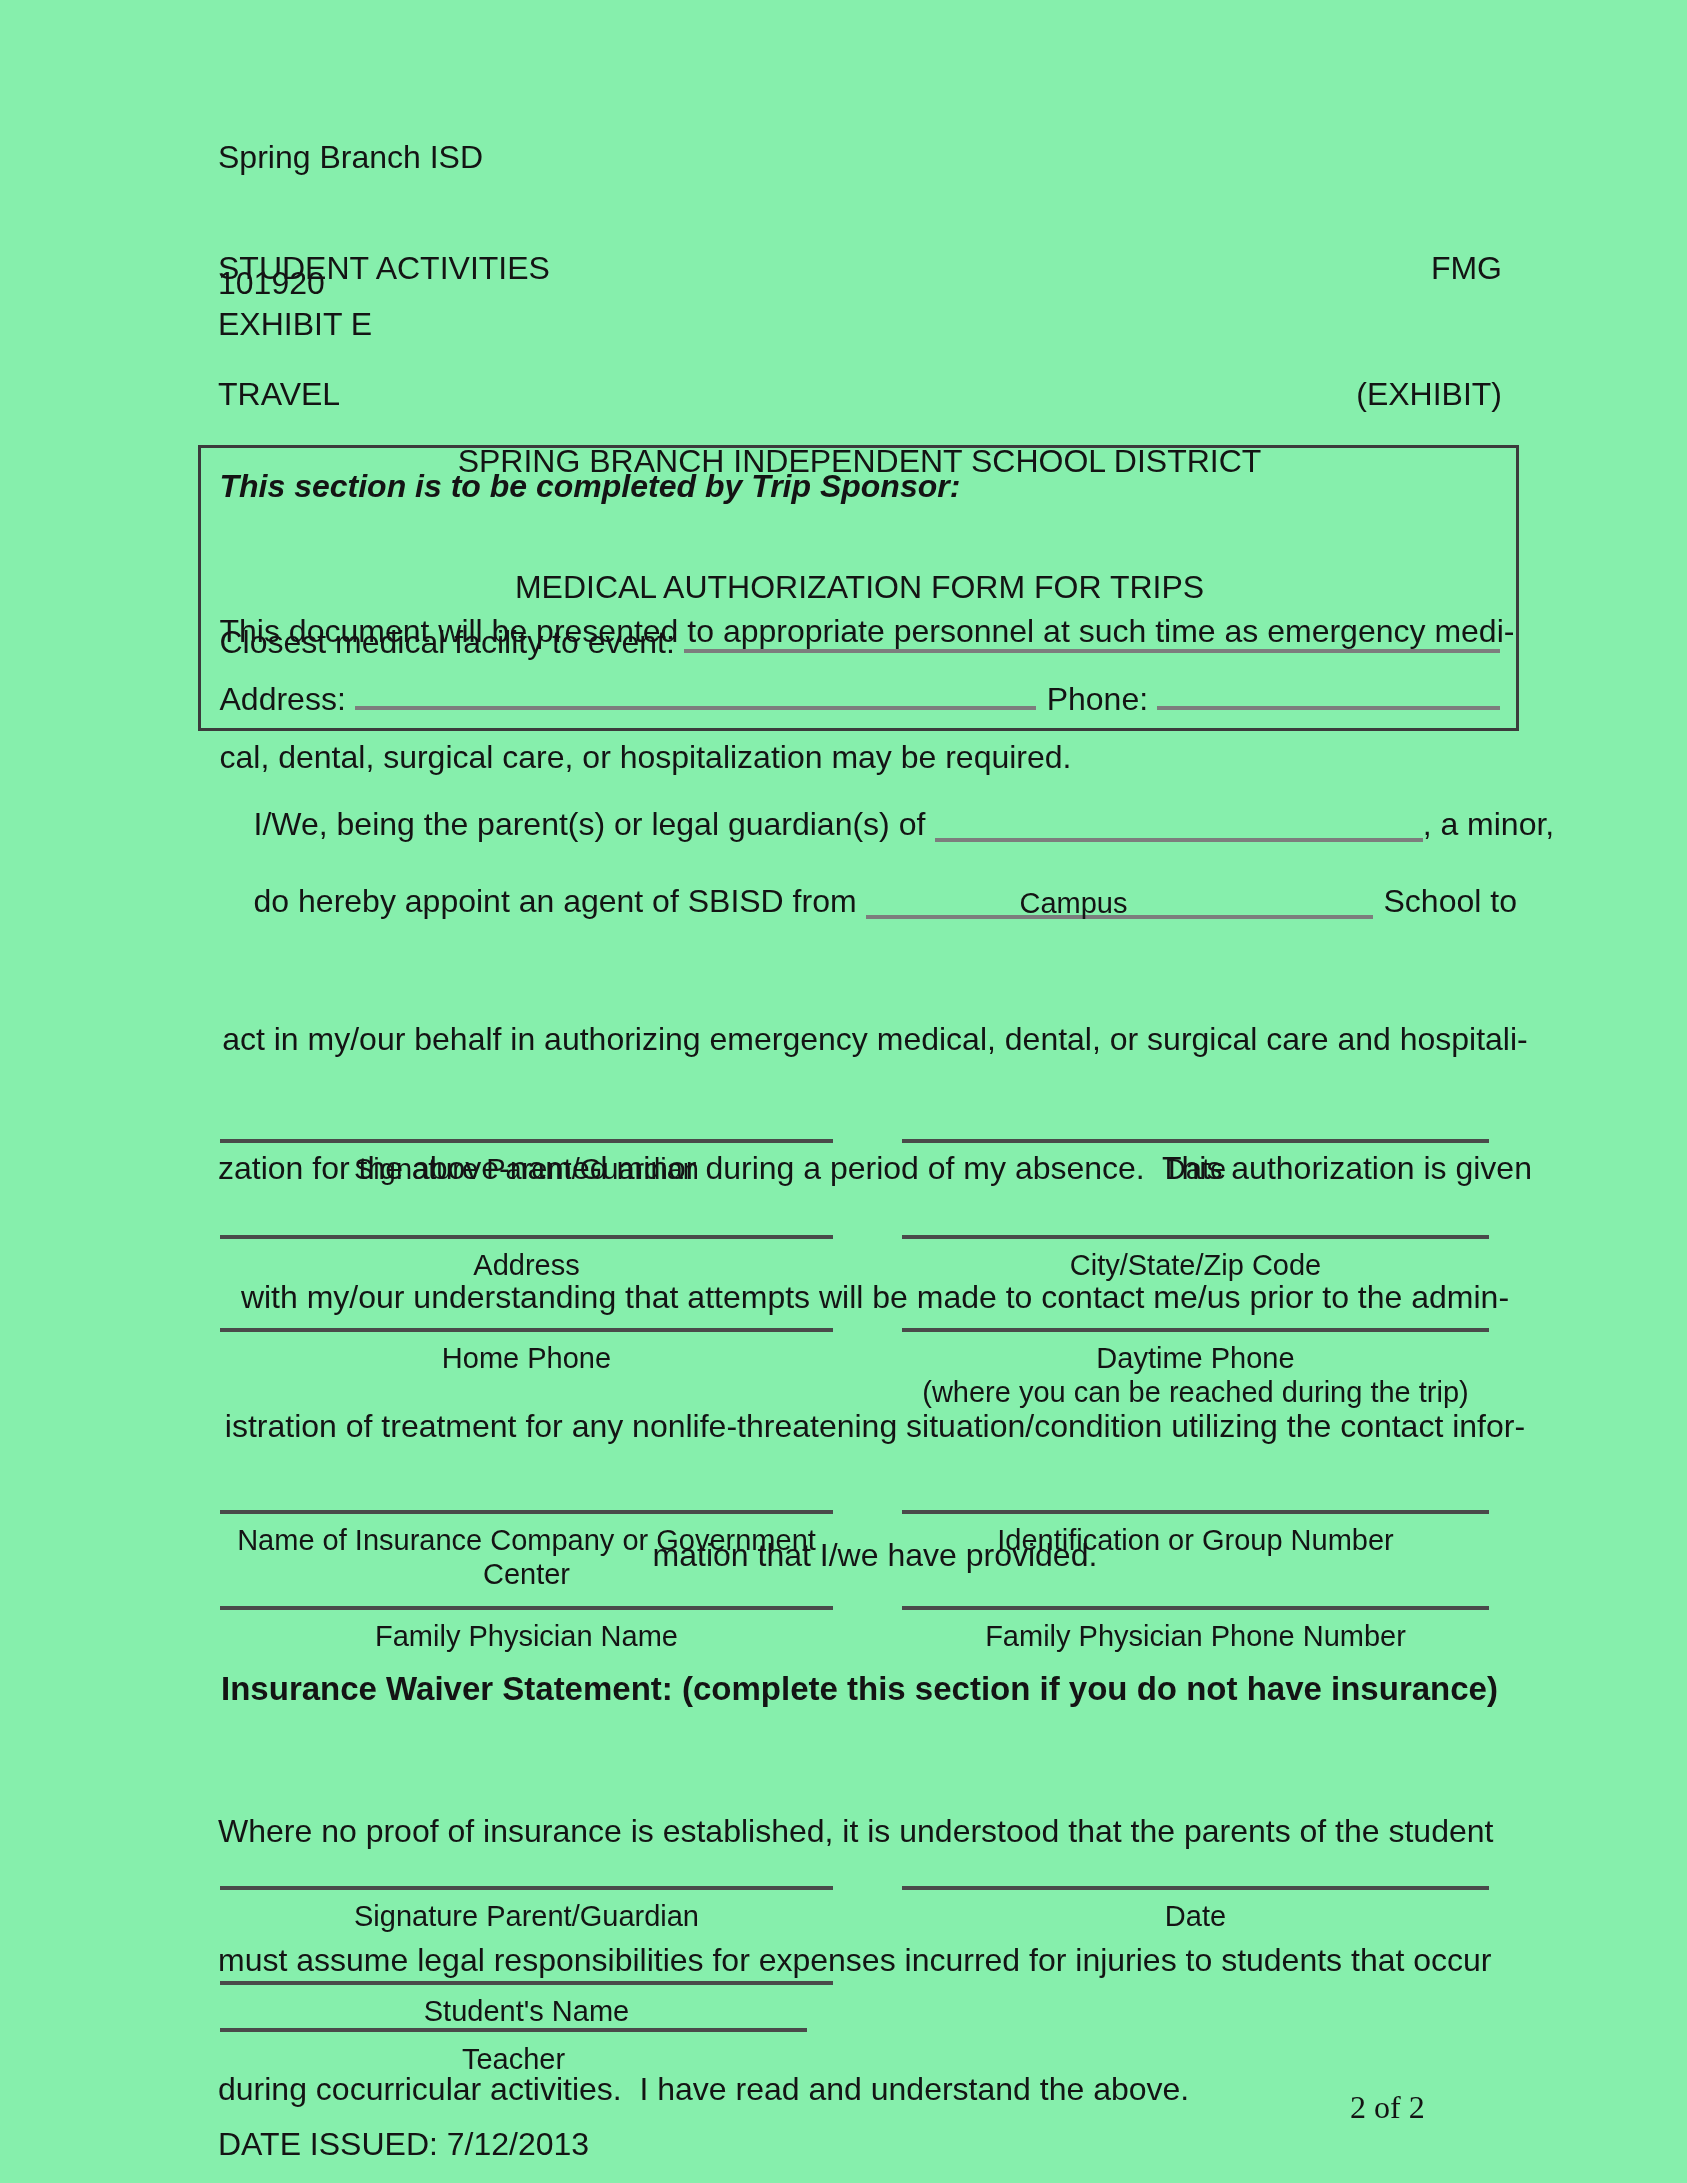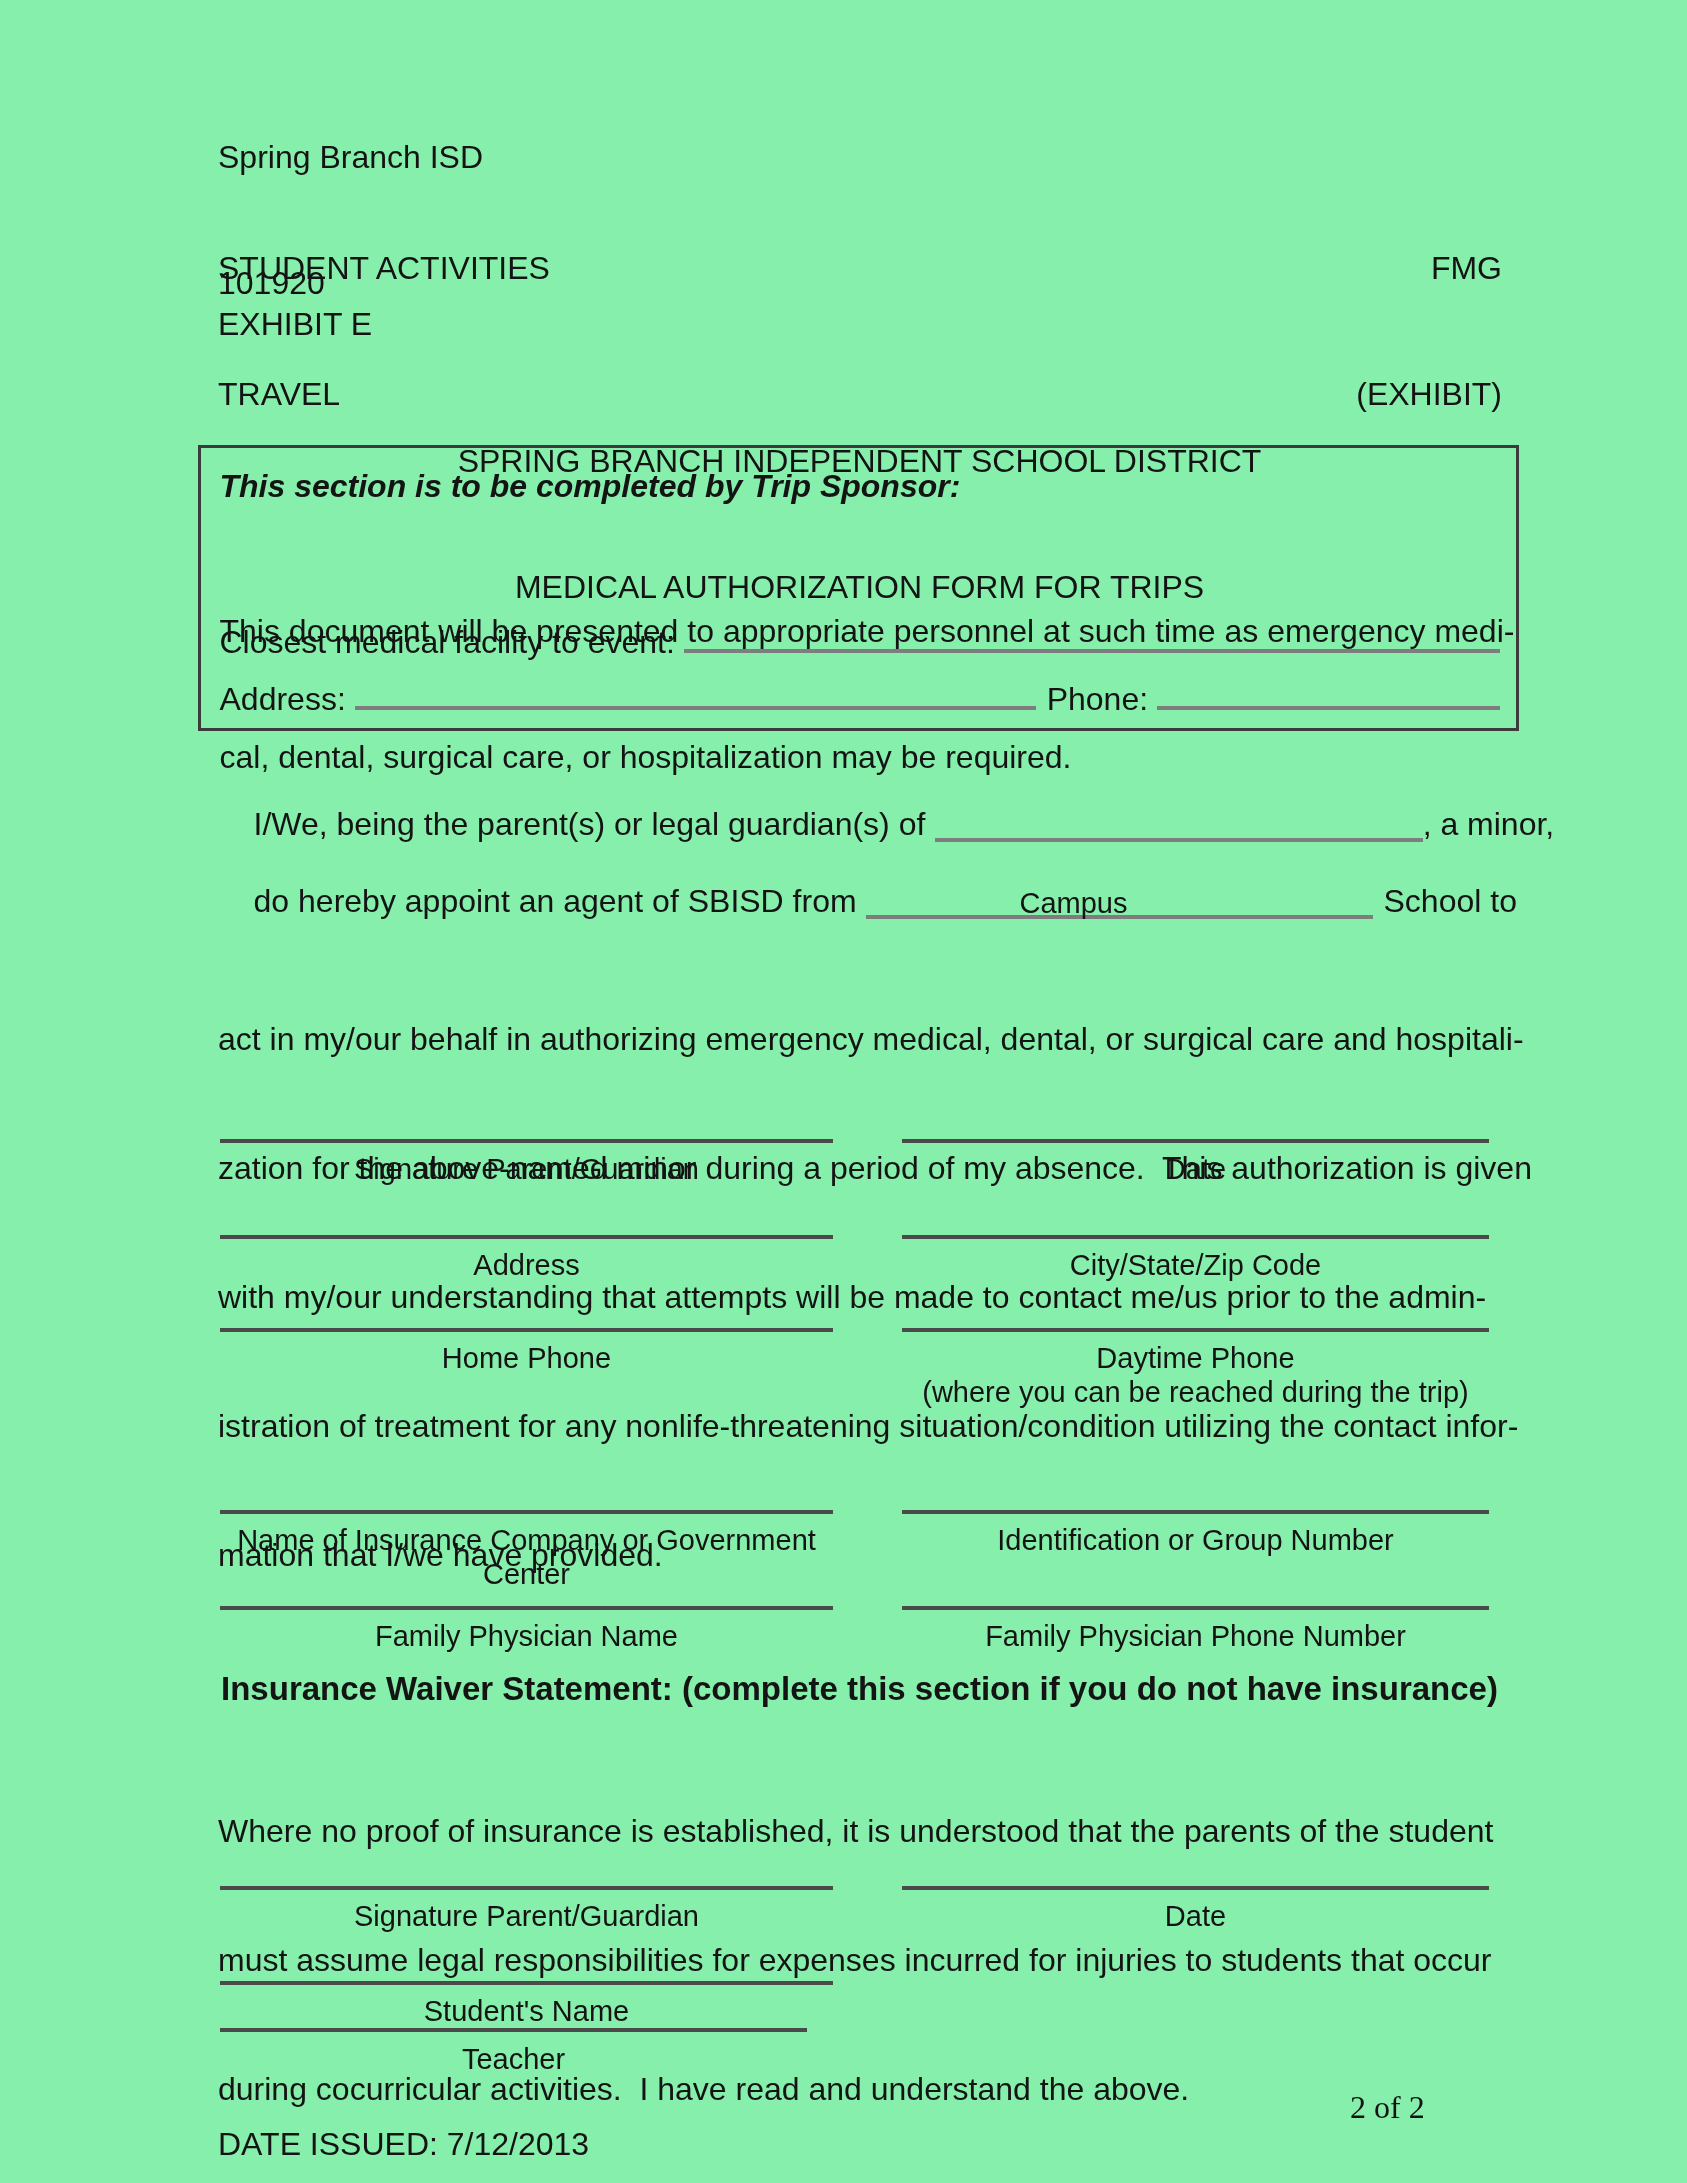--- a/index.html
+++ b/index.html
@@ -87,21 +87,21 @@
 
   <div class="abs t" style="left:218px;top:761px;width:1287px;">
     <span>I/We, being the parent(s) or legal guardian(s) of</span><span class="blank" style="width:488px;margin-left:9.3px;"></span><span>, a minor,</span>
   </div>
 
   <div class="abs t" style="left:218px;top:838px;width:1287px;">
     <span>do hereby appoint an agent of SBISD from</span><span class="blank" style="width:507px;margin-left:9.3px;"></span><span style="margin-left:10.6px;">School to</span>
   </div>
   <div class="abs center" style="left:820px;top:887px;width:507px;font-size:29px;">Campus</div>
 
-  <div class="abs t" style="left:218px;top:932px;line-height:43px;">
+  <div class="abs t" style="left:218px;top:932px;line-height:43px;text-align:center;">
     <div>act in my/our behalf in authorizing emergency medical, dental, or surgical care and hospitali-</div>
     <div>zation for the above-named minor during a period of my absence.  This authorization is given</div>
     <div>with my/our understanding that attempts will be made to contact me/us prior to the admin-</div>
     <div>istration of treatment for any nonlife-threatening situation/condition utilizing the contact infor-</div>
     <div>mation that I/we have provided.</div>
   </div>
 
   <div class="sig-row" style="top:1139px;">
     <div class="sig-col1">
       <div class="sig-line"></div>

